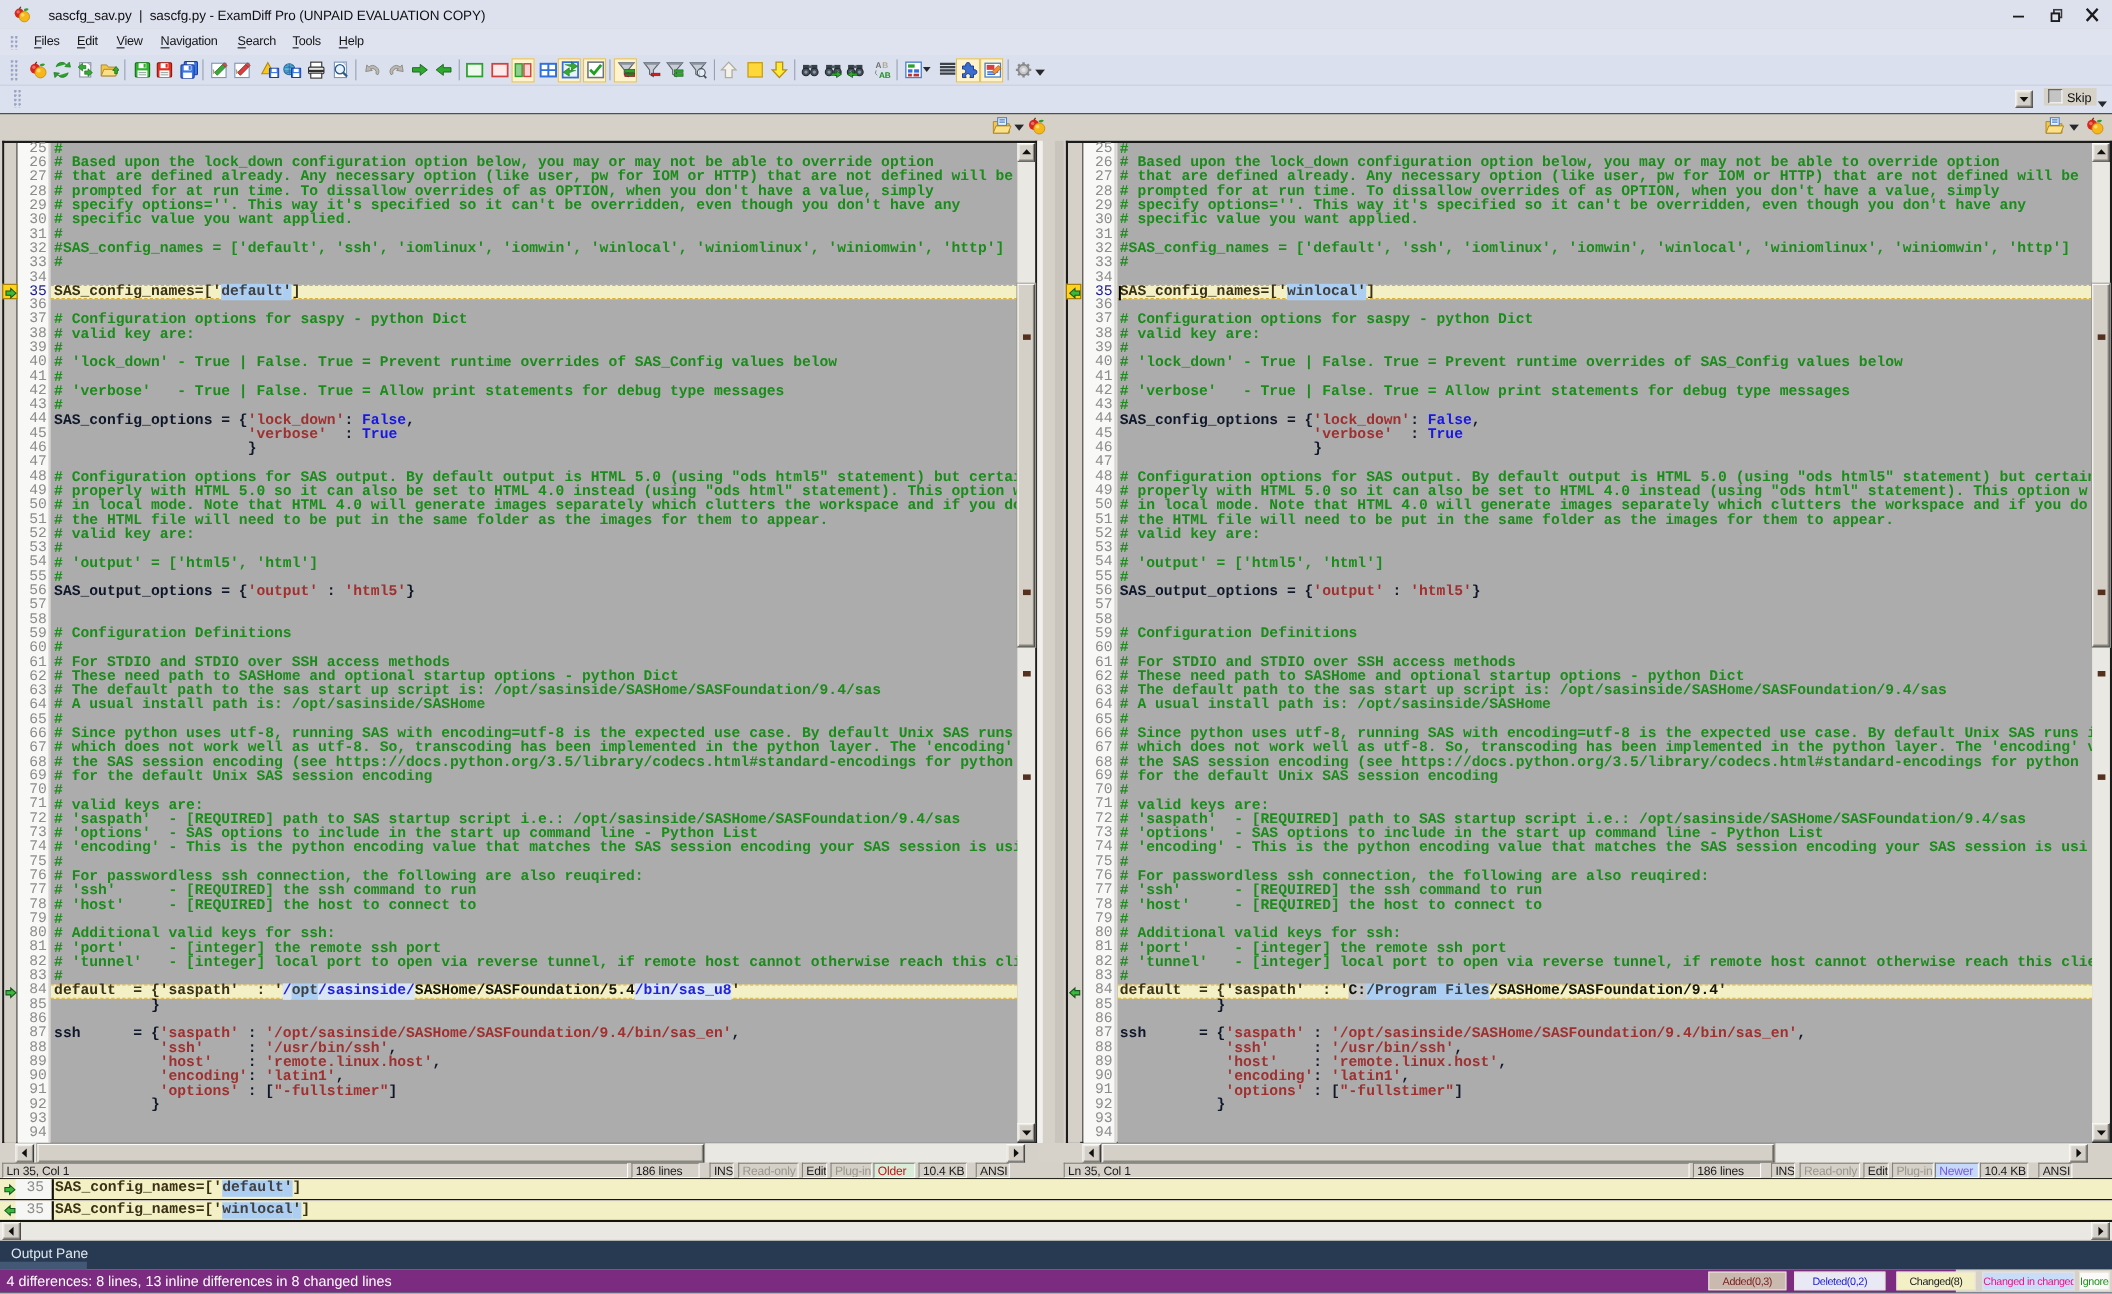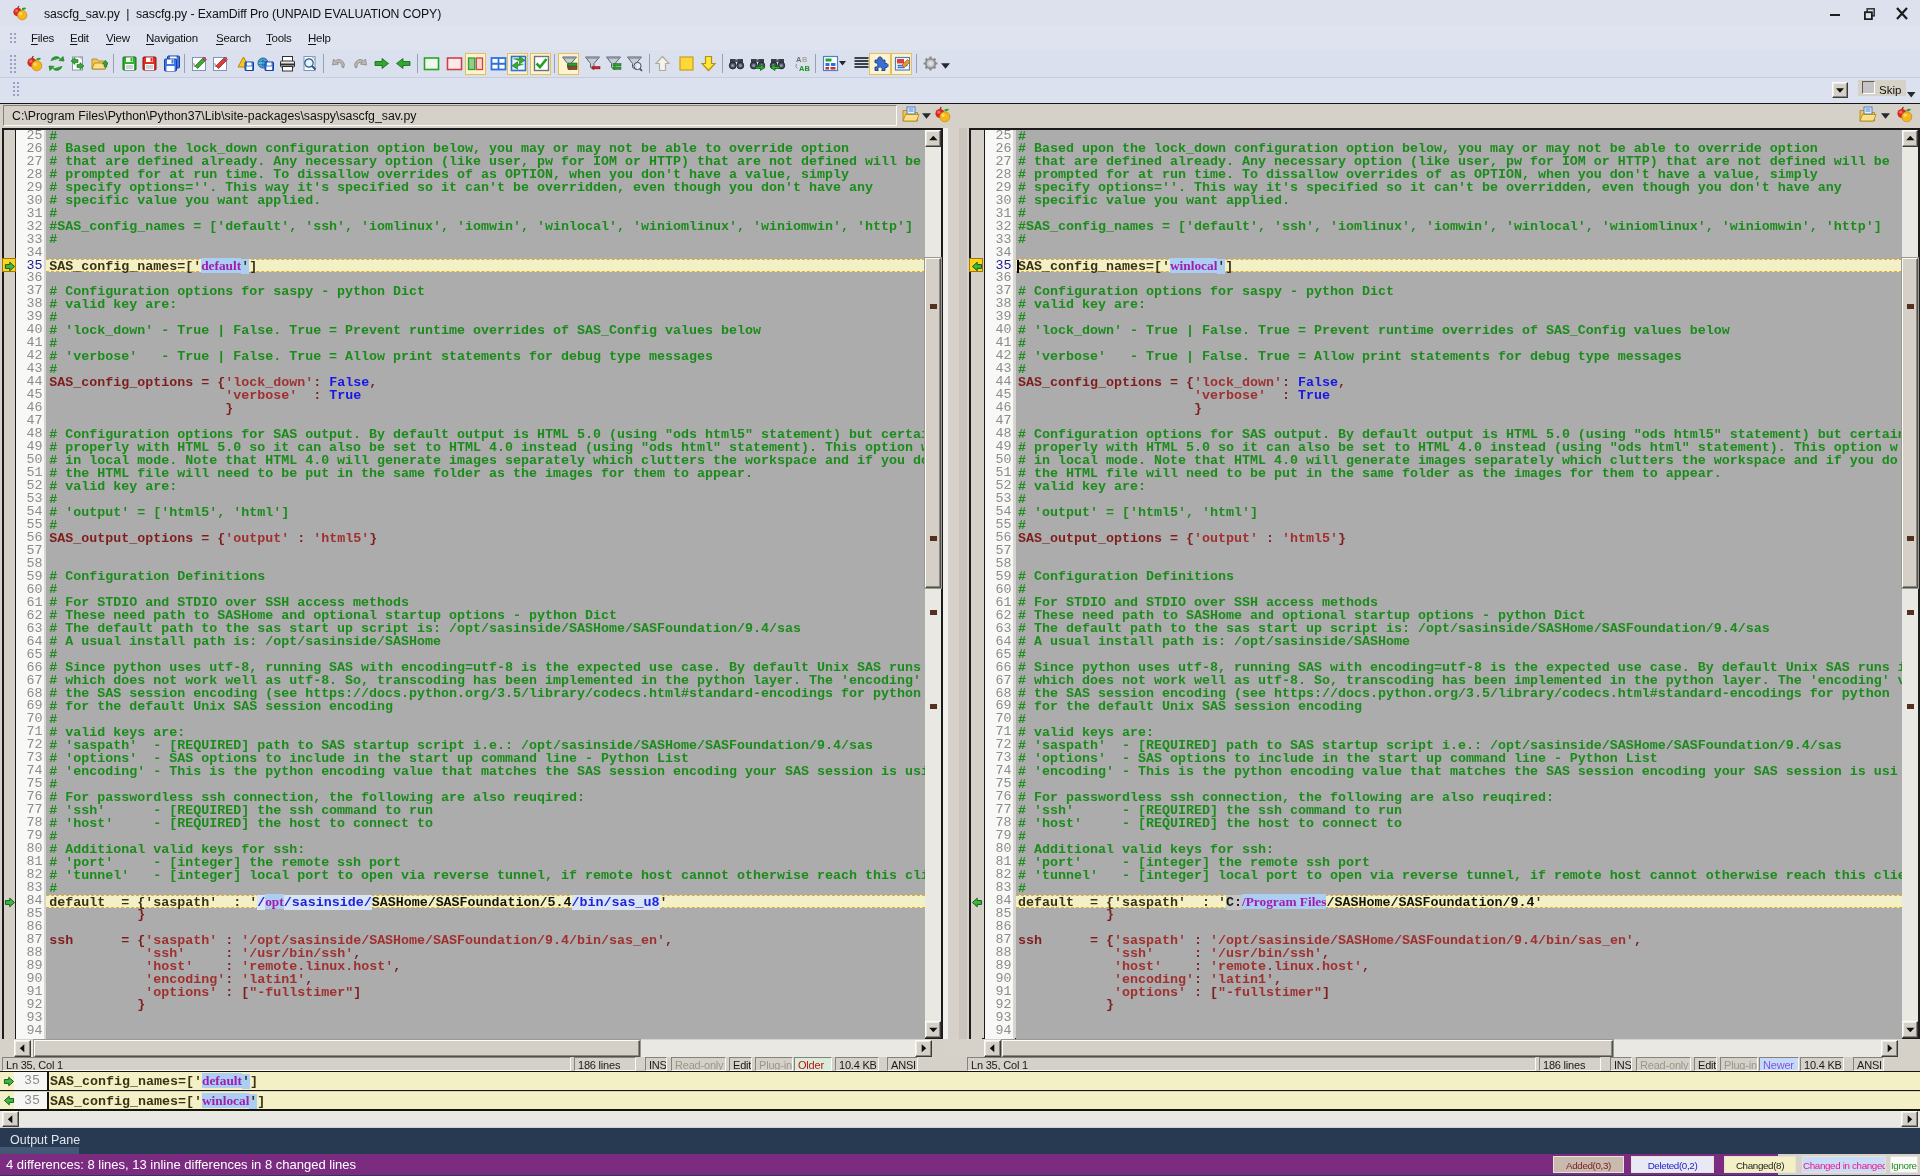--- a/index.html
+++ b/index.html
@@ -27,23 +27,23 @@
 .paneborder { position:absolute; background:#1c1c1c; }
 .margin { position:absolute; top:129.5px; width:11px; height:909px; background:#d5d1c9; }
 .gutter { position:absolute; top:129.5px; width:30px; height:909px; background:#f8f8f7; border-right:2.5px solid #d7d6d3; }
 .codearea { position:absolute; top:129.5px; height:909px; background:#acacac; overflow:hidden; }
 .ln { position:absolute; width:27px; text-align:right; font-family:"Liberation Mono",monospace; font-size:13.33px; line-height:12.97px; color:#8c8c8c; }
 .ln.sel { color:#1c1c8a; }
 .row { position:absolute; left:0; width:100%; height:12.97px; font-family:"Liberation Mono",monospace; font-weight:bold; font-size:13.33px; line-height:13.1px; white-space:pre; }
 .row.chg { background:#f3f0c5; border-top:1px dashed #dfae2e; border-bottom:1px dashed #dfae2e; line-height:11.4px; }
 #codeL .row { padding-left:3.2px; }
 #codeR .row { padding-left:2.0px; }
-.c { color:#1a8c1a; } .s { color:#a03030; } .k { color:#1616e6; } .p { color:#7f1d1d; }
+.c { color:#1a8c1a; } .s { color:#a03030; } .k { color:#1616e6; } .p { color:#0f172a; }
 .y { color:#3a3114; } .y2 { color:#141408; }
-.im { color:#a21caf; background:#abcef2;font-family:Liberation Serif, serif; }
+.im { color:#404040; background:#abcef2; }
 .ib { color:#3a3114; background:#abcef2; }
 .db { color:#2222dd; background:#d9e5f3; }
 .gs { color:#141408; background:#c6c6c6; }
 
 
 .sbtn { position:absolute; background:#d4d0c8; border:1px solid; border-color:#fcfbf8 #3c3c3c #3c3c3c #fcfbf8; box-shadow:inset -1px -1px 0 #8a8880, inset 1px 1px 0 #ecebe6; display:flex; align-items:center; justify-content:center; }
 .strack { position:absolute; background:#eae8e2; }
 .sthumb { position:absolute; background:#d4d0c8; border:1px solid; border-color:#fcfbf8 #50504c #50504c #fcfbf8; box-shadow:inset -1px -1px 0 #8a8880, 0 0 0 1px #9a988f; }
 .smark { position:absolute; width:7px; height:4.5px; background:#55301e; }
 
@@ -359,23 +359,20 @@
 <div class="abs" style="left:1858px;top:79.5px;width:48px;height:16.5px;background:#d6d2c8"></div>
 <div class="abs" style="left:1862px;top:81px;width:13px;height:13px;background:#c4c4c4;border:1px solid;border-color:#5a5a5a #fff #fff #5a5a5a"></div>
 <div class="abs" style="left:1879px;top:83.5px;font-size:11.5px;color:#101010">Skip</div>
 <svg style="position:absolute;left:1907px;top:92px" width="9" height="6" viewBox="0 0 9 6">
       <path d="M0 0 h8.5 L4.2 5.5 Z" fill="#26282c"></path>
     </svg>
 
 <div id="blackline" class="abs"></div>
 
 <div id="hdrbar" class="abs"></div>
-<div class="hfield" style="left:3px;width:894px;background:#d5d1c9">
-  <div class="t" style="color:#101010">C:\Program Files\Python\Python37\Lib\site-packages\saspy\sascfg_sav.py</div>
-</div>
 <svg style="position:absolute;left:902px;top:106px" width="18" height="18" viewBox="0 0 18 18">
       <path d="M1 4.5 h5 l1.5 2 h8 v8.5 h-14.5z" fill="#f3c64a" stroke="#a8821c" stroke-width="0.8"></path>
       <rect x="5" y="1" width="8" height="7" fill="#eaf2fc" stroke="#4a80c8"></rect>
       <path d="M6.5 3 h5 M6.5 5 h5" stroke="#4a80c8" stroke-width="1"></path>
       <path d="M1 15 l2.5 -6.5 h13.5 l-2.5 6.5z" fill="#fbe088" stroke="#a8821c" stroke-width="0.8"></path>
     </svg>
 <svg style="position:absolute;left:922px;top:113px" width="9" height="6" viewBox="0 0 8 5">
       <path d="M0 0 h8 L4 5 Z" fill="#26282c"></path>
     </svg>
 <svg style="position:absolute;left:934px;top:106px" width="17" height="17" viewBox="0 0 17 17">

